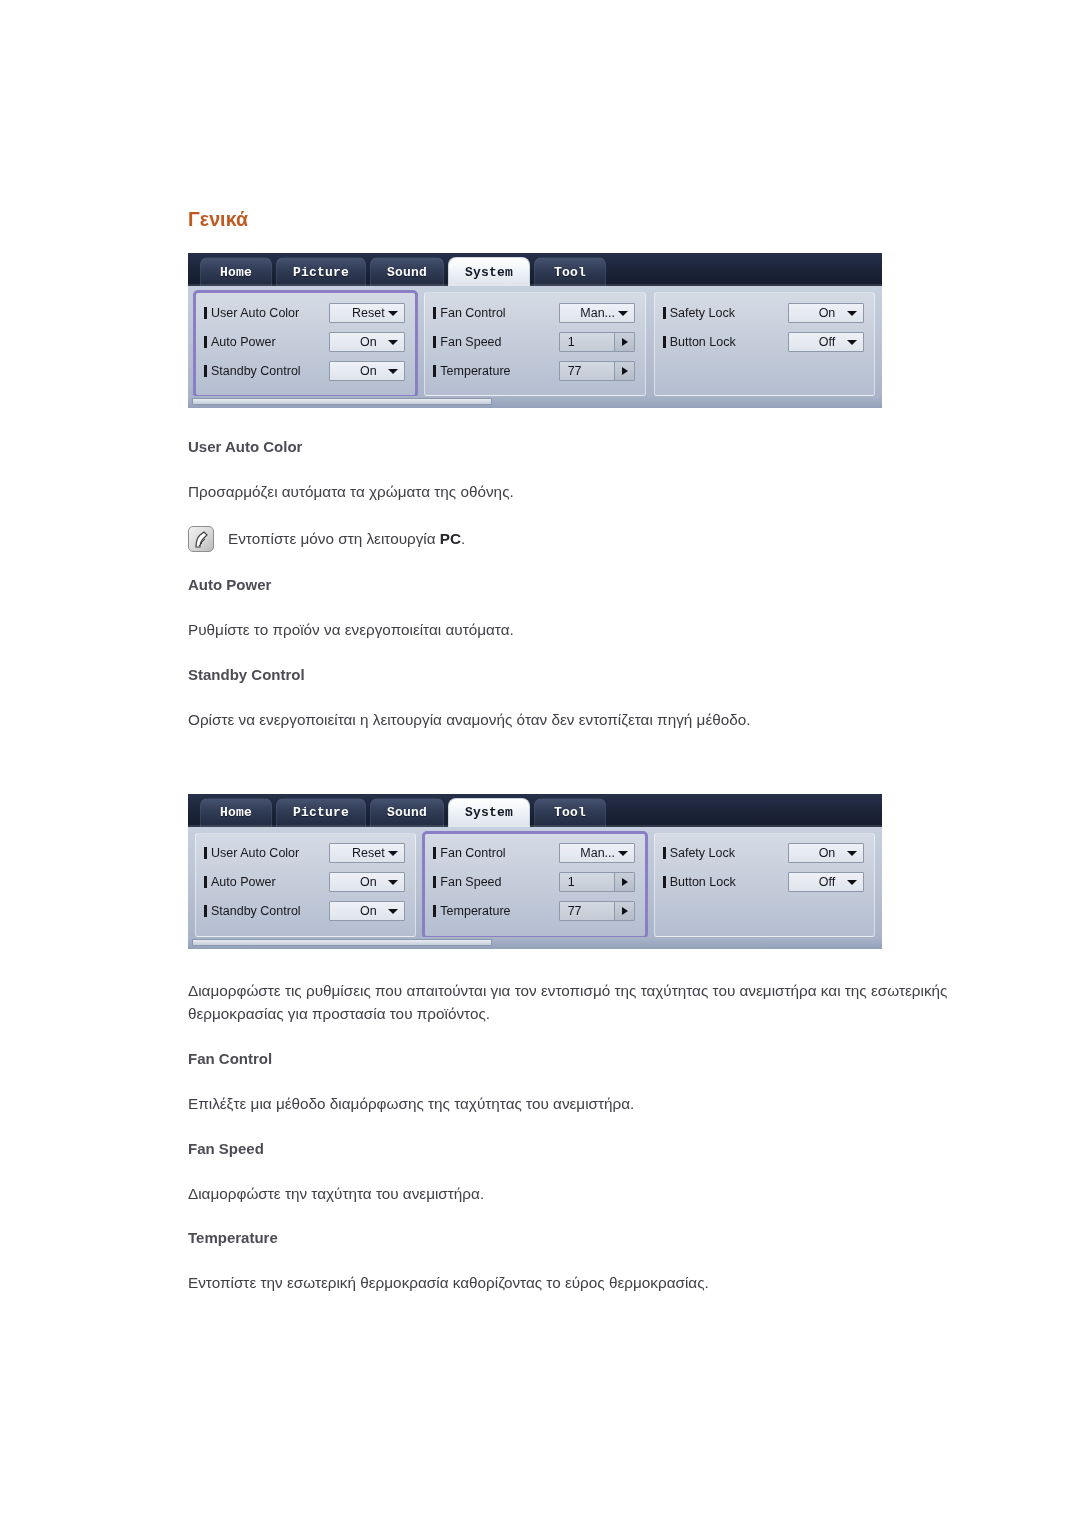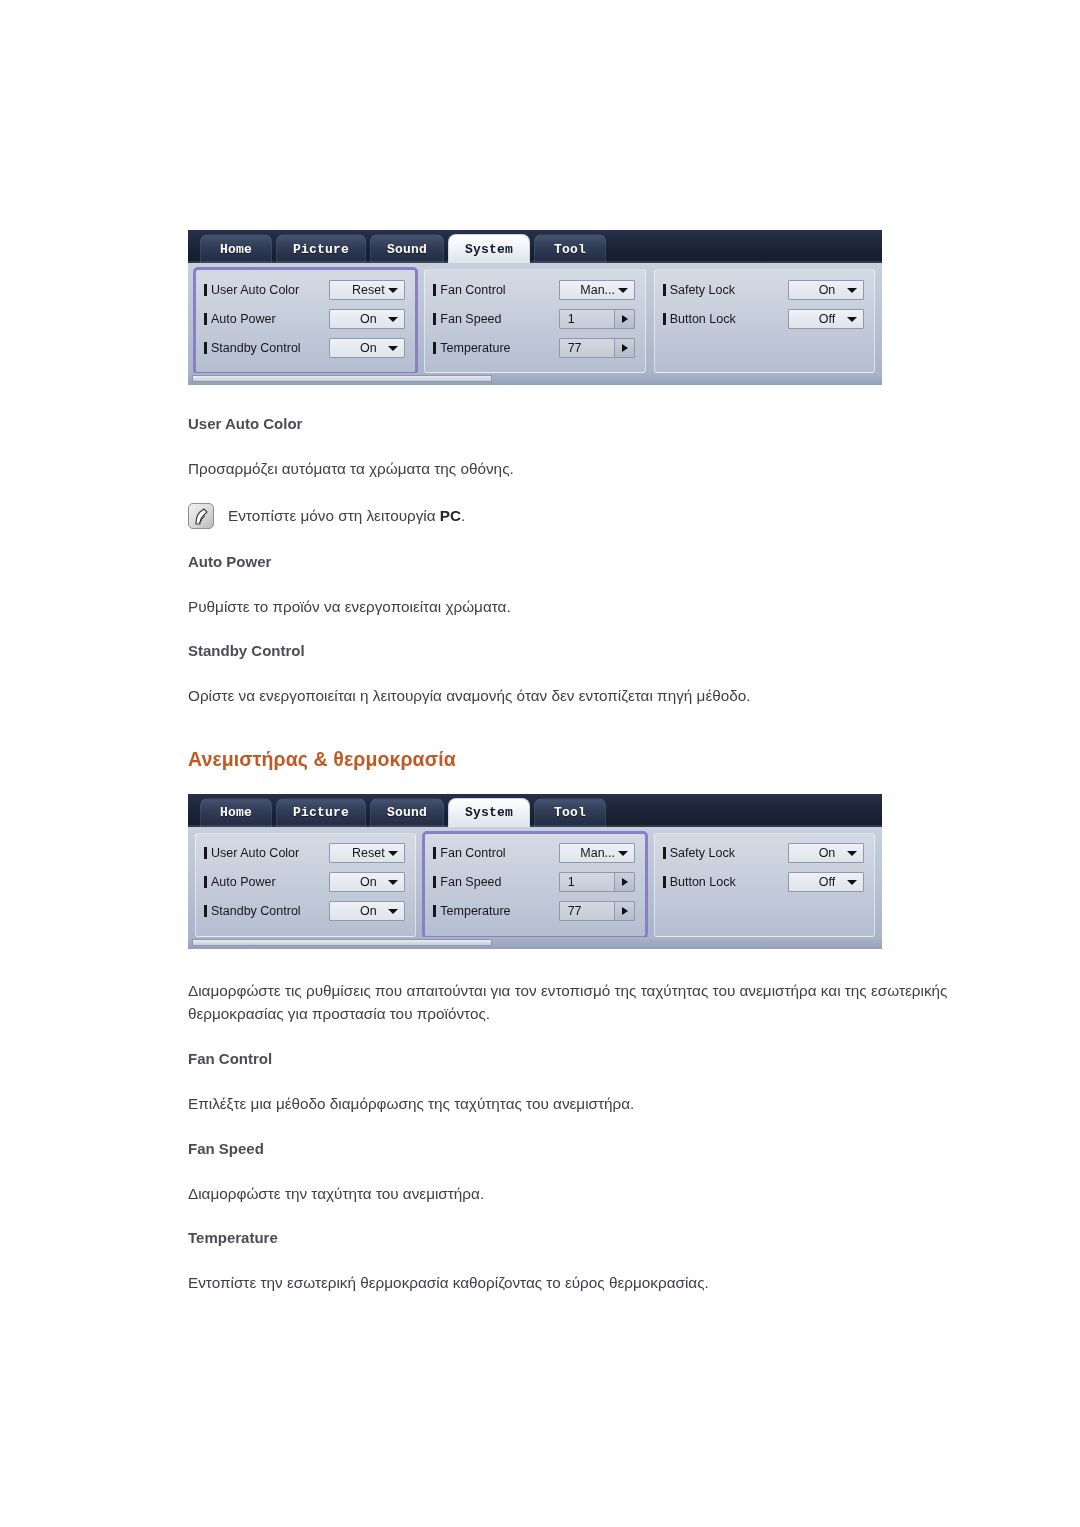--- a/index.html
+++ b/index.html
@@ -258,20 +258,21 @@
     border: 1px solid #8b97ab;
     box-sizing: border-box;
   }
 </style>
 </head>
 <body>
 
 <div class="page">
   <div class="content">
 
+    <h2 class="section-heading">Γενικά</h2>
 
     <div class="osd">
       <div class="osd-tabbar">
         <div class="tabs">
           <div class="tab">Home</div>
           <div class="tab">Picture</div>
           <div class="tab">Sound</div>
           <div class="tab active">System</div>
           <div class="tab">Tool</div>
         </div>
@@ -385,29 +386,28 @@
           <path d="M7 17 L10 14" stroke="#3a3a3a" stroke-width="1"></path>
           <path d="M9 14 L13 10" stroke="#3a3a3a" stroke-width="1"></path>
         </svg>
       </span>
       <span class="note-text"><span>Εντοπίστε μόνο στη λειτουργία </span><b>PC</b><span>.</span></span>
     </div>
 
     <div class="spacer-24"></div>
     <h3 class="sub-heading">Auto Power</h3>
     <div class="spacer-24"></div>
-    <p class="body-text">Ρυθμίστε το προϊόν να ενεργοποιείται χρώματα.</p>
+    <p class="body-text">Ρυθμίστε το προϊόν να ενεργοποιείται αυτόματα.</p>
 
     <div class="spacer-24"></div>
     <h3 class="sub-heading">Standby Control</h3>
     <div class="spacer-24"></div>
     <p class="body-text">Ορίστε να ενεργοποιείται η λειτουργία αναμονής όταν δεν εντοπίζεται πηγή μέθοδο.</p>
 
     <div class="spacer-40"></div>
-    <h2 class="section-heading">Ανεμιστήρας &amp; θερμοκρασία</h2>
 
     <div class="osd">
       <div class="osd-tabbar">
         <div class="tabs">
           <div class="tab">Home</div>
           <div class="tab">Picture</div>
           <div class="tab">Sound</div>
           <div class="tab active">System</div>
           <div class="tab">Tool</div>
         </div>

